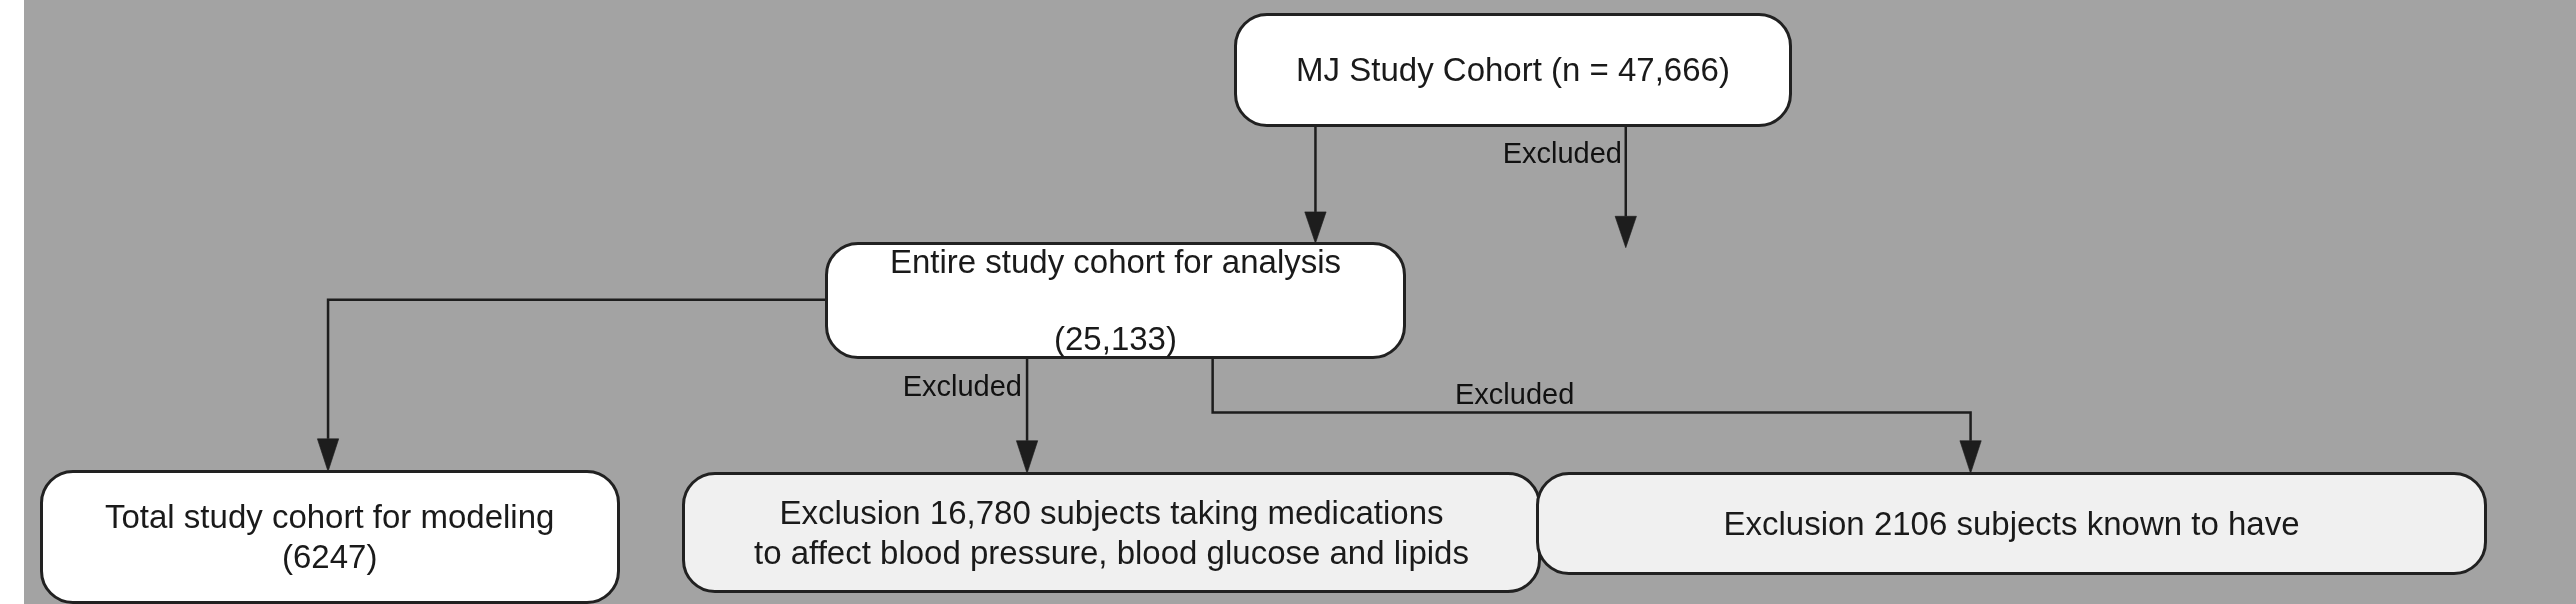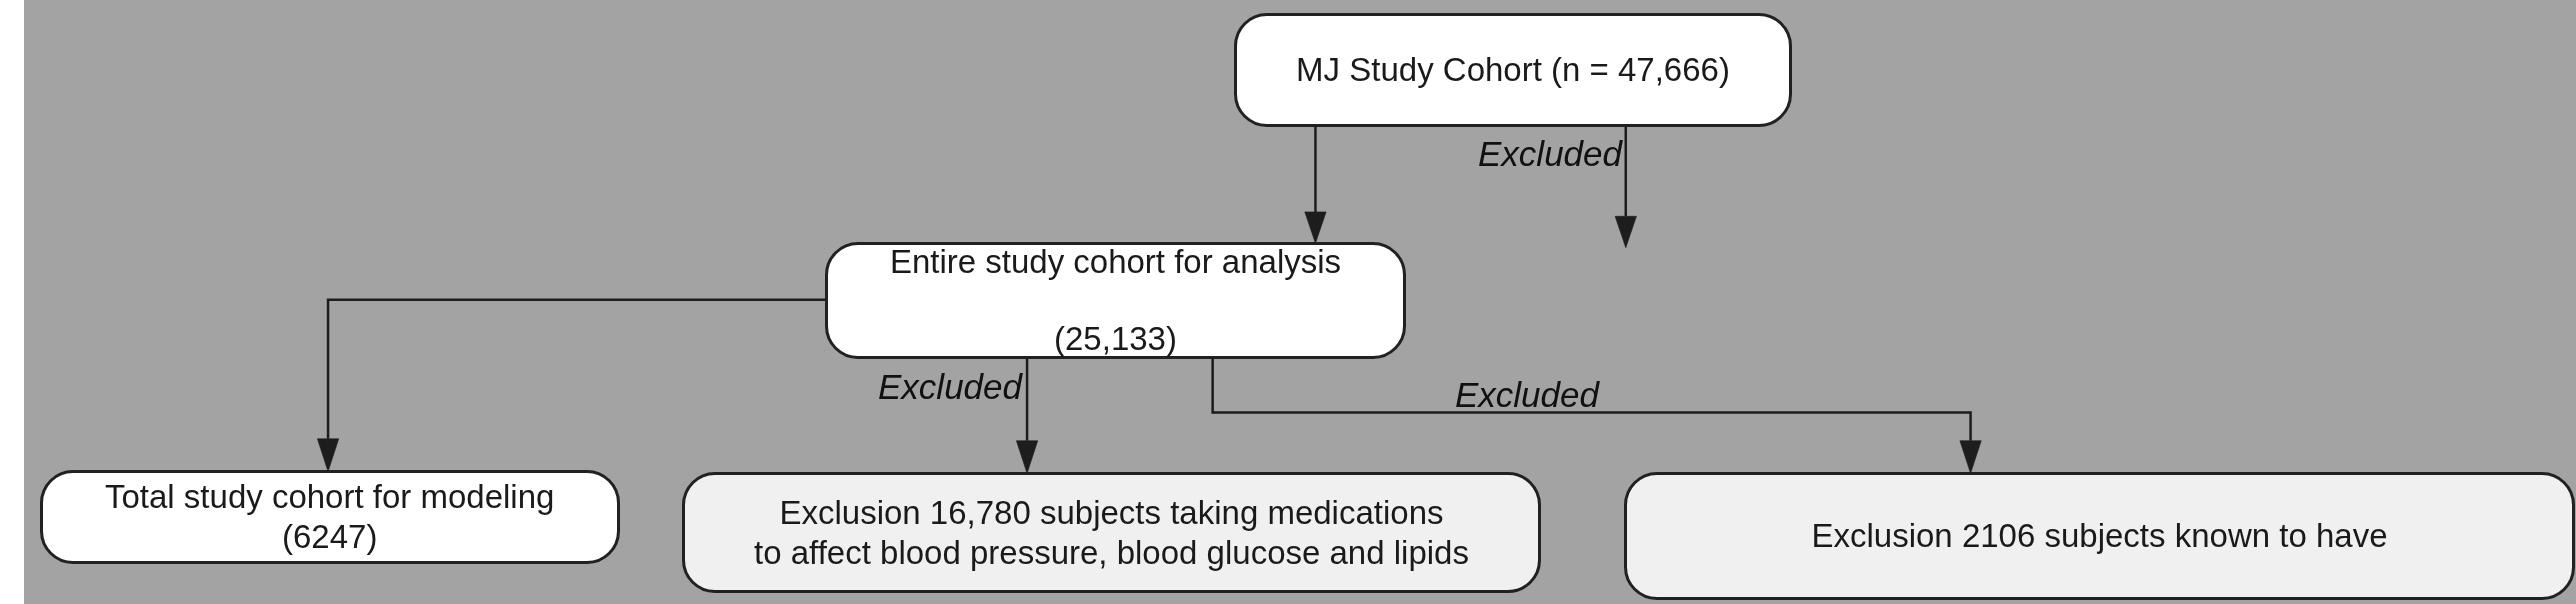--- a/index.html
+++ b/index.html
@@ -47,37 +47,36 @@
     text-align: center;
     font-size: 33px;
     line-height: 40px;
     color: #1a1a1a;
   }
   .node.alt {
     background: #f0f0f0;
   }
   .edge-label {
     position: absolute;
-    font-size: 35px;
+    font-size: 29px;
     line-height: 31px;
     color: #111111;
     white-space: nowrap;
-    font-style: italic;
   }
   .edge-label.right {
     text-align: right;
   }
 
   
   #node-cohort        { left: 1210px; top: 12.5px;  width: 558px;  height: 114px; }
   #node-analysis      { left: 801px; top: 242px; width: 581px;  height: 117px; gap: 37px; }
   #node-exclude-age   { left: 1445px; top: 246px; width: 856px; height: 100px; }
-  #node-modeling      { left: 15.7px;   top: 470px; width: 580px;  height: 94px; }
+  #node-modeling      { left: 15.7px;   top: 470px; width: 580px;  height: 134px; }
   #node-exclude-meds  { left: 658px; top: 472px; width: 859px; height: 121px; }
-  #node-exclude-gluc  { left: 1600px; top: 472px; width: 951px; height: 128px; gap: 12px; }
+  #node-exclude-gluc  { left: 1512px; top: 472px; width: 951px; height: 103px; gap: 12px; }
 
   
   #label-excluded-age  { left: 1441px; top: 138px; width: 157px; }
   #label-excluded-meds { left: 841px; top: 371px; width: 157px; }
   #label-excluded-gluc { left: 1431px; top: 379px; width: 188px; }
 </style>
 </head>
 <body>
 
 <div class="canvas">

